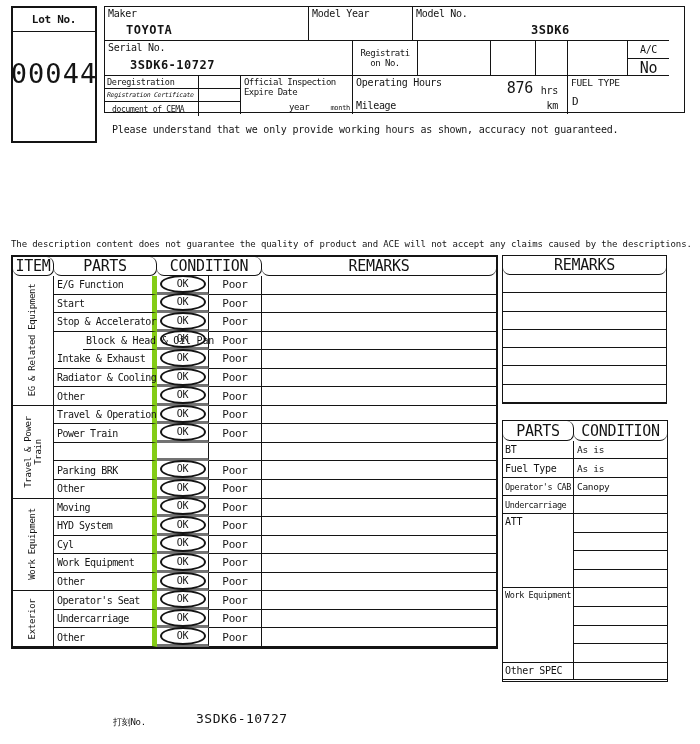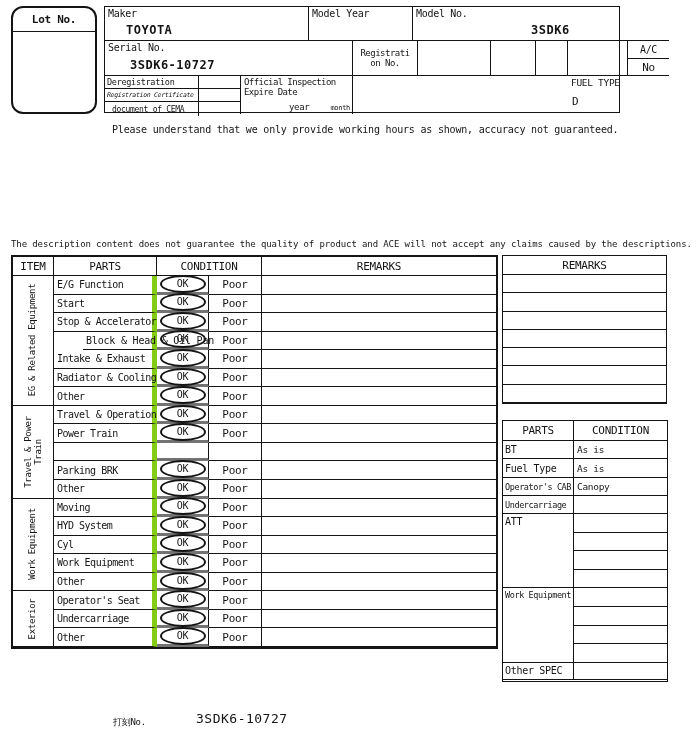--- a/index.html
+++ b/index.html
@@ -14,21 +14,21 @@
   .val{position:absolute;font-size:12px;font-weight:bold;letter-spacing:0.5px;}
   .ctr{display:flex;align-items:center;justify-content:center;}
   .lot-head{height:23px;border-bottom:1px solid #141414;display:flex;align-items:center;justify-content:center;font-size:11px;font-weight:bold;}
   .lot-val{height:82px;display:flex;align-items:center;justify-content:center;font-size:27px;letter-spacing:1px;}
   .note{position:absolute;font-size:10px;white-space:nowrap;}
   
   .insp{position:absolute;left:11px;top:255px;width:483px;height:390px;border:2px solid #141414;
         box-sizing:content-box;display:grid;grid-template-columns:41px 103px 52px 53px auto;
         grid-template-rows:19px;grid-auto-rows:18.55px;}
   .cell{box-sizing:border-box;display:flex;align-items:center;overflow:visible;}
-  .hdr{justify-content:center;font-size:11px;border-bottom:1px solid #141414;}
+  .hdr{justify-content:center;font-size:15px;border-bottom:1px solid #141414;border-radius:7px;}
   .item-cell{position:relative;border-right:1px solid #141414;border-bottom:1px solid #141414;}
   .vlabel{position:absolute;left:50%;top:50%;transform:translate(-50%,-50%) rotate(-90deg);
           white-space:pre;text-align:center;font-size:9px;line-height:9.5px;}
   .parts-cell{border-right:5px solid #84cc16;border-bottom:1px solid #141414;padding-left:3px;
               font-size:10px;letter-spacing:-0.5px;white-space:nowrap;}
   .parts-cell.tiny{font-size:10px;letter-spacing:-0.2px;margin-left:29px;}
   .ok-cell{border-right:1px solid #141414;border-bottom:3px solid #737373;justify-content:center;}
   .poor-cell{border-right:1px solid #141414;border-bottom:1px solid #141414;justify-content:center;font-size:11px;}
   .remarks-cell{border-bottom:1px solid #141414;}
   .ok-oval{display:inline-block;min-width:40px;height:14px;line-height:13px;border:2px solid #141414;
@@ -46,25 +46,26 @@
   .spec-part.top{align-items:flex-start;padding-top:2px;}
   .spec-cond{border-bottom:1px solid #141414;padding-left:3px;font-size:9.5px;}
   .footer-lbl{position:absolute;font-size:9px;}
   .footer-val{position:absolute;font-size:13px;letter-spacing:0.5px;}
 </style>
 </head>
 <body>
 
 <div class="sheet">
 
-  <div class="box" style="left:11px;top:6px;width:86px;height:108px;border-width:2px;border-radius:12px;">
+  <div class="box" style="left:11px;top:6px;width:86px;height:137px;border-width:2px;">
     <div class="lot-head">Lot No.</div>
+    <div class="lot-val">00044</div>
   </div>
 
-  <div class="box" style="left:104px;top:6px;width:516px;height:107px;border-width:1.5px;">
+  <div class="box" style="left:104px;top:6px;width:581px;height:107px;border-width:1.5px;">
 
     <div class="hc br bb" style="left:0;top:0;width:204px;height:34px;">
       <span class="lbl">Maker</span>
       <span class="val" style="left:21px;top:16px;">TOYOTA</span>
     </div>
     <div class="hc br bb" style="left:204px;top:0;width:104px;height:34px;">
       <span class="lbl">Model Year</span>
     </div>
     <div class="hc bb" style="left:308px;top:0;width:256px;height:34px;">
       <span class="lbl">Model No.</span>
@@ -76,21 +77,21 @@
       <span class="val" style="left:25px;top:17px;">3SDK6-10727</span>
     </div>
     <div class="hc br bb ctr" style="left:248px;top:34px;width:65px;height:35px;font-size:9px;white-space:pre-line;text-align:center;letter-spacing:-0.5px;">Registrati
 on No.</div>
     <div class="hc br bb" style="left:313px;top:34px;width:73px;height:35px;"></div>
     <div class="hc br bb" style="left:386px;top:34px;width:45px;height:35px;"></div>
     <div class="hc br bb" style="left:431px;top:34px;width:32px;height:35px;"></div>
     <div class="hc br bb" style="left:463px;top:34px;width:60px;height:35px;"></div>
     <div class="hc bb" style="left:523px;top:34px;width:41px;height:35px;">
       <div class="ctr bb" style="height:17px;font-size:10px;">A/C</div>
-      <div class="ctr" style="height:17px;font-size:11px;">No</div>
+      <div class="ctr" style="height:17px;font-size:15px;">No</div>
     </div>
 
     <div class="hc br" style="left:0;top:69px;width:136px;height:38px;">
       <div class="bb" style="position:relative;height:12px;">
         <span style="position:absolute;left:2px;top:1px;font-size:8.5px;">Deregistration</span>
         <span class="hc" style="right:0;top:0;width:42px;height:12px;border-left:1px solid #141414;"></span>
       </div>
       <div class="bb" style="position:relative;height:12px;font-style:italic;">
         <span style="position:absolute;left:2px;top:2px;font-size:6.5px;">Registration Certificate</span>
         <span class="hc" style="right:0;top:0;width:42px;height:12px;border-left:1px solid #141414;"></span>
@@ -98,20 +99,27 @@
       <div style="position:relative;height:14px;text-align:center;">
         <span style="position:absolute;left:7px;top:3px;font-size:8px;">document of CEMA</span>
         <span class="hc" style="right:0;top:0;width:42px;height:14px;border-left:1px solid #141414;"></span>
       </div>
     </div>
     <div class="hc br" style="left:136px;top:69px;width:112px;height:38px;">
       <span class="lbl" style="font-size:9px;letter-spacing:-0.6px;">Official Inspection
 Expire Date</span>
       <span style="position:absolute;left:48px;bottom:2px;font-size:9px;">year</span>
       <span style="position:absolute;right:2px;bottom:2px;font-size:7px;">month</span>
+    </div>
+    <div class="hc br" style="left:248px;top:69px;width:215px;height:38px;">
+      <span class="lbl">Operating Hours</span>
+      <span style="position:absolute;right:34px;top:3px;font-size:15px;">876</span>
+      <span style="position:absolute;right:9px;top:9px;font-size:10px;">hrs</span>
+      <span style="position:absolute;left:3px;bottom:3px;font-size:10px;">Mileage</span>
+      <span style="position:absolute;right:9px;bottom:3px;font-size:10px;">km</span>
     </div>
     <div class="hc" style="left:463px;top:69px;width:101px;height:38px;">
       <span class="lbl" style="font-size:9.5px;">FUEL TYPE</span>
       <span style="position:absolute;left:4px;top:19px;font-size:11px;">D</span>
     </div>
   </div>
 
   <div class="note" style="left:11px;top:239px;font-size:9px;letter-spacing:-0.1px;">The description content does not guarantee the quality of product and ACE will not accept any claims caused by the descriptions.</div>
   <div class="note" style="left:112px;top:124px;font-size:10px;letter-spacing:-0.2px;">Please understand that we only provide working hours as shown, accuracy not guaranteed.</div>
 

